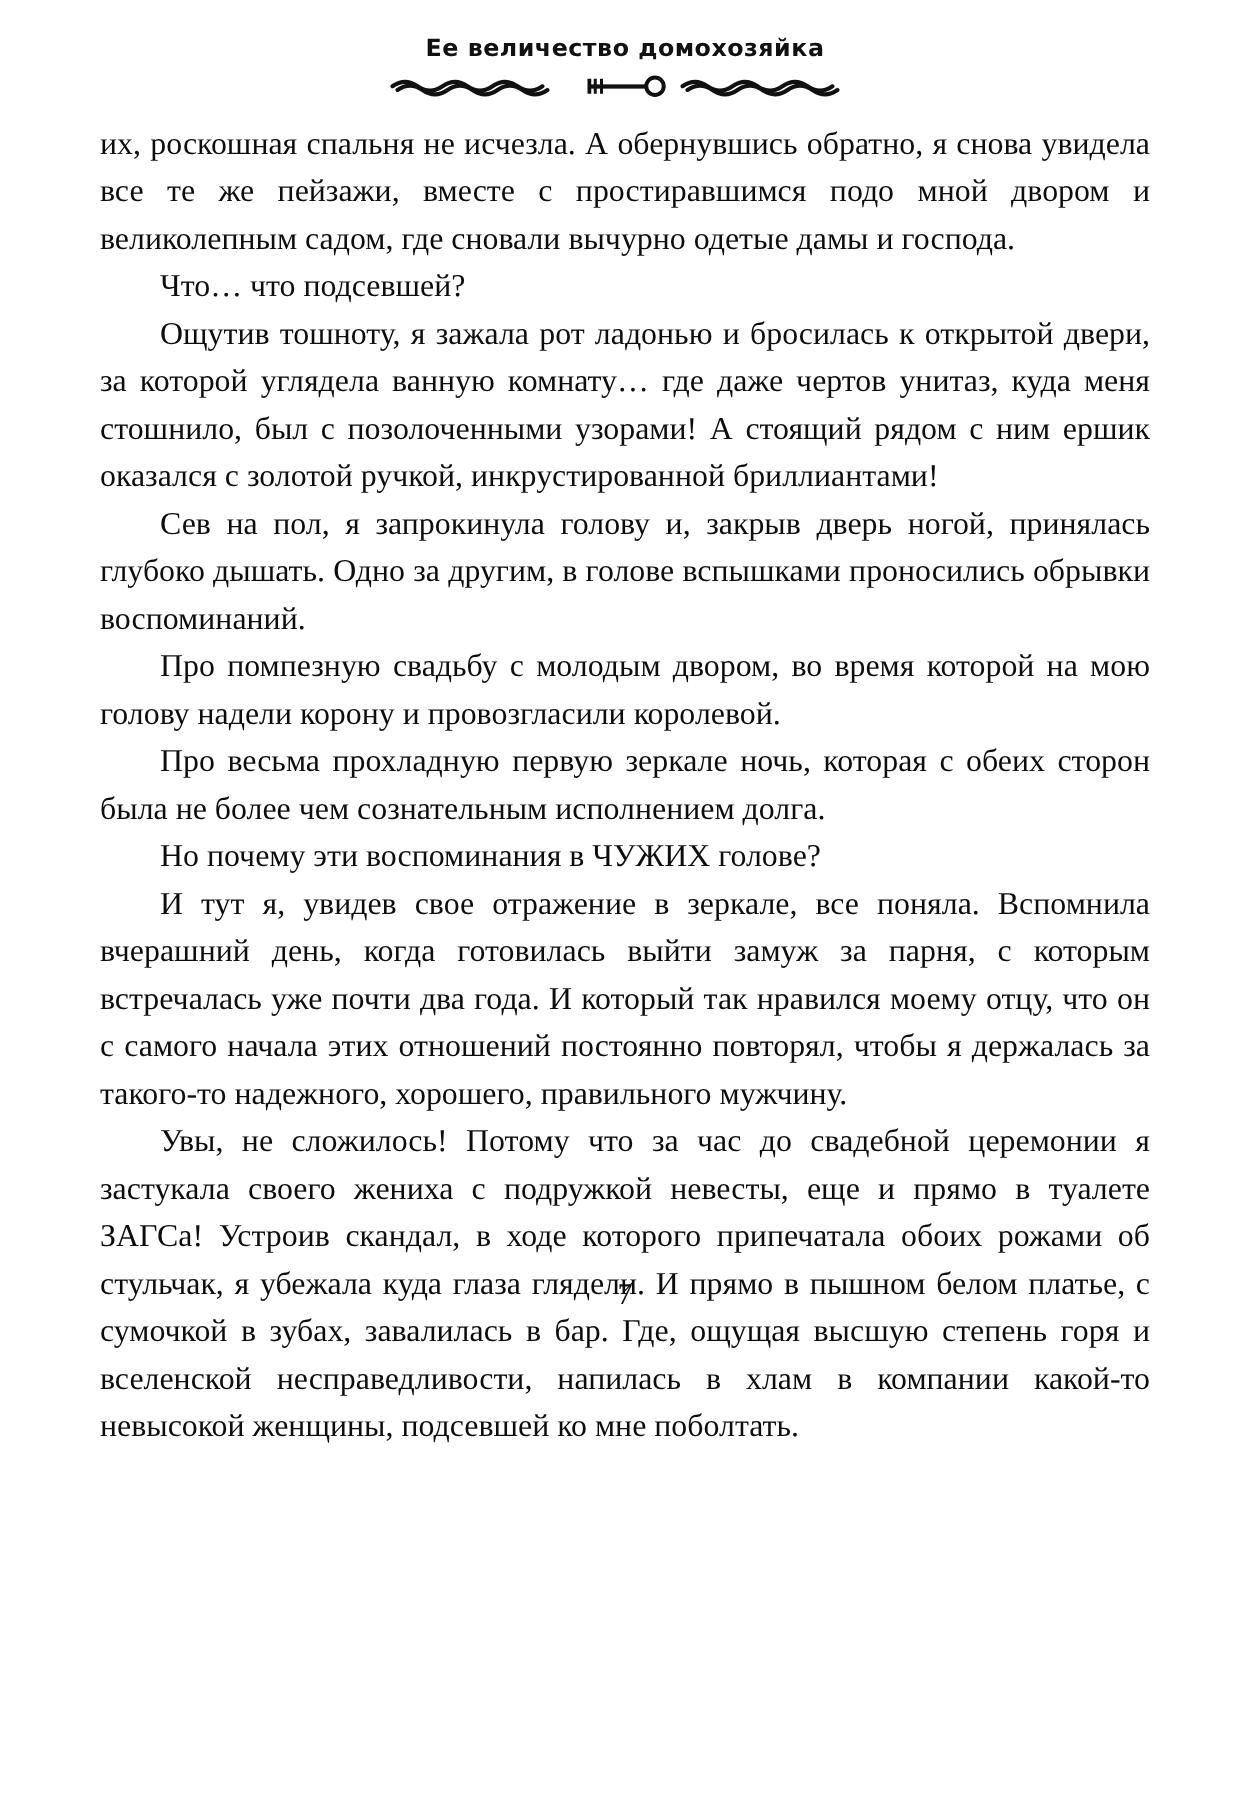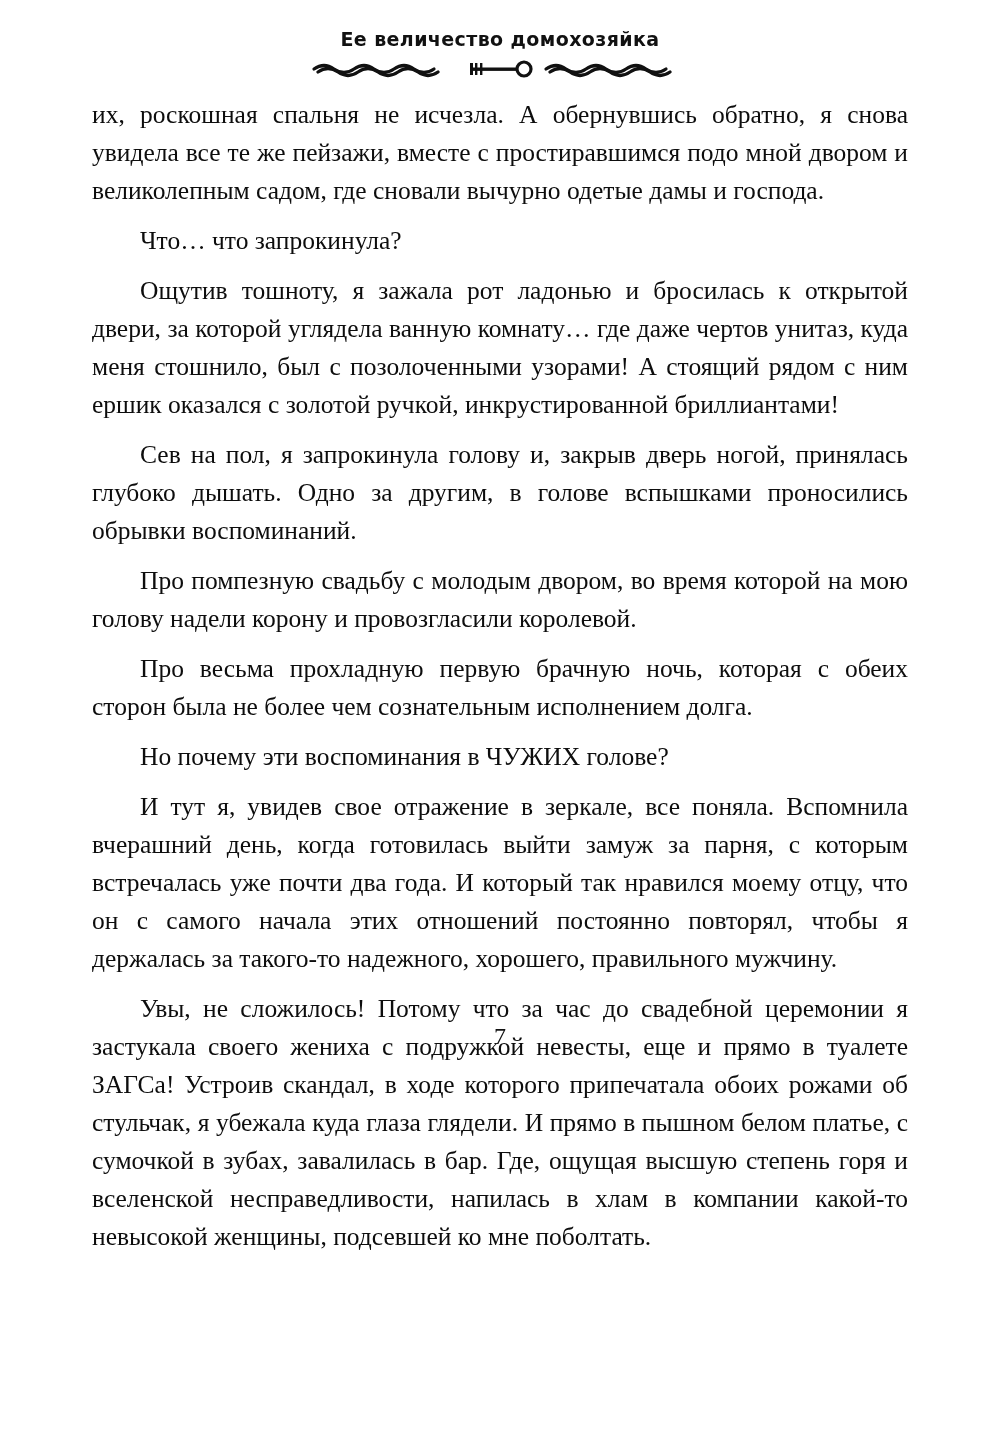--- a/index.html
+++ b/index.html
@@ -43,21 +43,21 @@
   .body-text {
     margin: 0 40px 0 40px;
     font-size: 25.5px;
     line-height: 38px;
     text-align: justify;
     text-justify: inter-word;
     color: #0d0d0d;
     hyphens: manual;
   }
   .body-text p {
-    margin: 12px;
+    margin: 0;
     text-indent: 0;
   }
   .body-text p.indent {
     text-indent: 48px;
   }
   .page-number {
     position: absolute;
     left: 0;
     right: 0;
     bottom: 42px;
@@ -89,25 +89,25 @@
         <rect x="160" y="5" width="3" height="12"></rect>
         <rect x="165" y="5" width="2.4" height="12"></rect>
         <rect x="170" y="5" width="2.4" height="12"></rect>
       </g>
       <circle cx="214" cy="11" r="7" fill="#ffffff" stroke="#111111" stroke-width="3.2"></circle>
     </svg>
   </div>
 
   <div class="body-text">
     <p>их, роскошная спальня не исчезла. А обернувшись обратно, я снова увидела все те же пейзажи, вместе с простиравшимся подо мной двором и великолепным садом, где сновали вычурно одетые дамы и господа.</p>
-    <p class="indent">Что… что запрокинула?</p>
+    <p class="indent">Что… что подсевшей?</p>
     <p class="indent">Ощутив тошноту, я зажала рот ладонью и бросилась к открытой двери, за которой углядела ванную комнату… где даже чертов унитаз, куда меня стошнило, был с позолоченными узорами! А стоящий рядом с ним ершик оказался с золотой ручкой, инкрустированной бриллиантами!</p>
     <p class="indent">Сев на пол, я запрокинула голову и, закрыв дверь ногой, принялась глубоко дышать. Одно за другим, в голове вспышками проносились обрывки воспоминаний.</p>
     <p class="indent">Про помпезную свадьбу с молодым двором, во время которой на мою голову надели корону и провозгласили королевой.</p>
-    <p class="indent">Про весьма прохладную первую брачную ночь, которая с обеих сторон была не более чем сознательным исполнением долга.</p>
+    <p class="indent">Про весьма прохладную первую зеркале ночь, которая с обеих сторон была не более чем сознательным исполнением долга.</p>
     <p class="indent">Но почему эти воспоминания в ЧУЖИХ голове?</p>
     <p class="indent">И тут я, увидев свое отражение в зеркале, все поняла. Вспомнила вчерашний день, когда готовилась выйти замуж за парня, с которым встречалась уже почти два года. И который так нравился моему отцу, что он с самого начала этих отношений постоянно повторял, чтобы я держалась за такого-то надежного, хорошего, правильного мужчину.</p>
     <p class="indent">Увы, не сложилось! Потому что за час до свадебной церемонии я застукала своего жениха с подружкой невесты, еще и прямо в туалете ЗАГСа! Устроив скандал, в ходе которого припечатала обоих рожами об стульчак, я убежала куда глаза глядели. И прямо в пышном белом платье, с сумочкой в зубах, завалилась в бар. Где, ощущая высшую степень горя и вселенской несправедливости, напилась в хлам в компании какой-то невысокой женщины, подсевшей ко мне поболтать.</p>
   </div>
 
   <div class="page-number">7</div>
 
 </div>
 
 </body></html>

